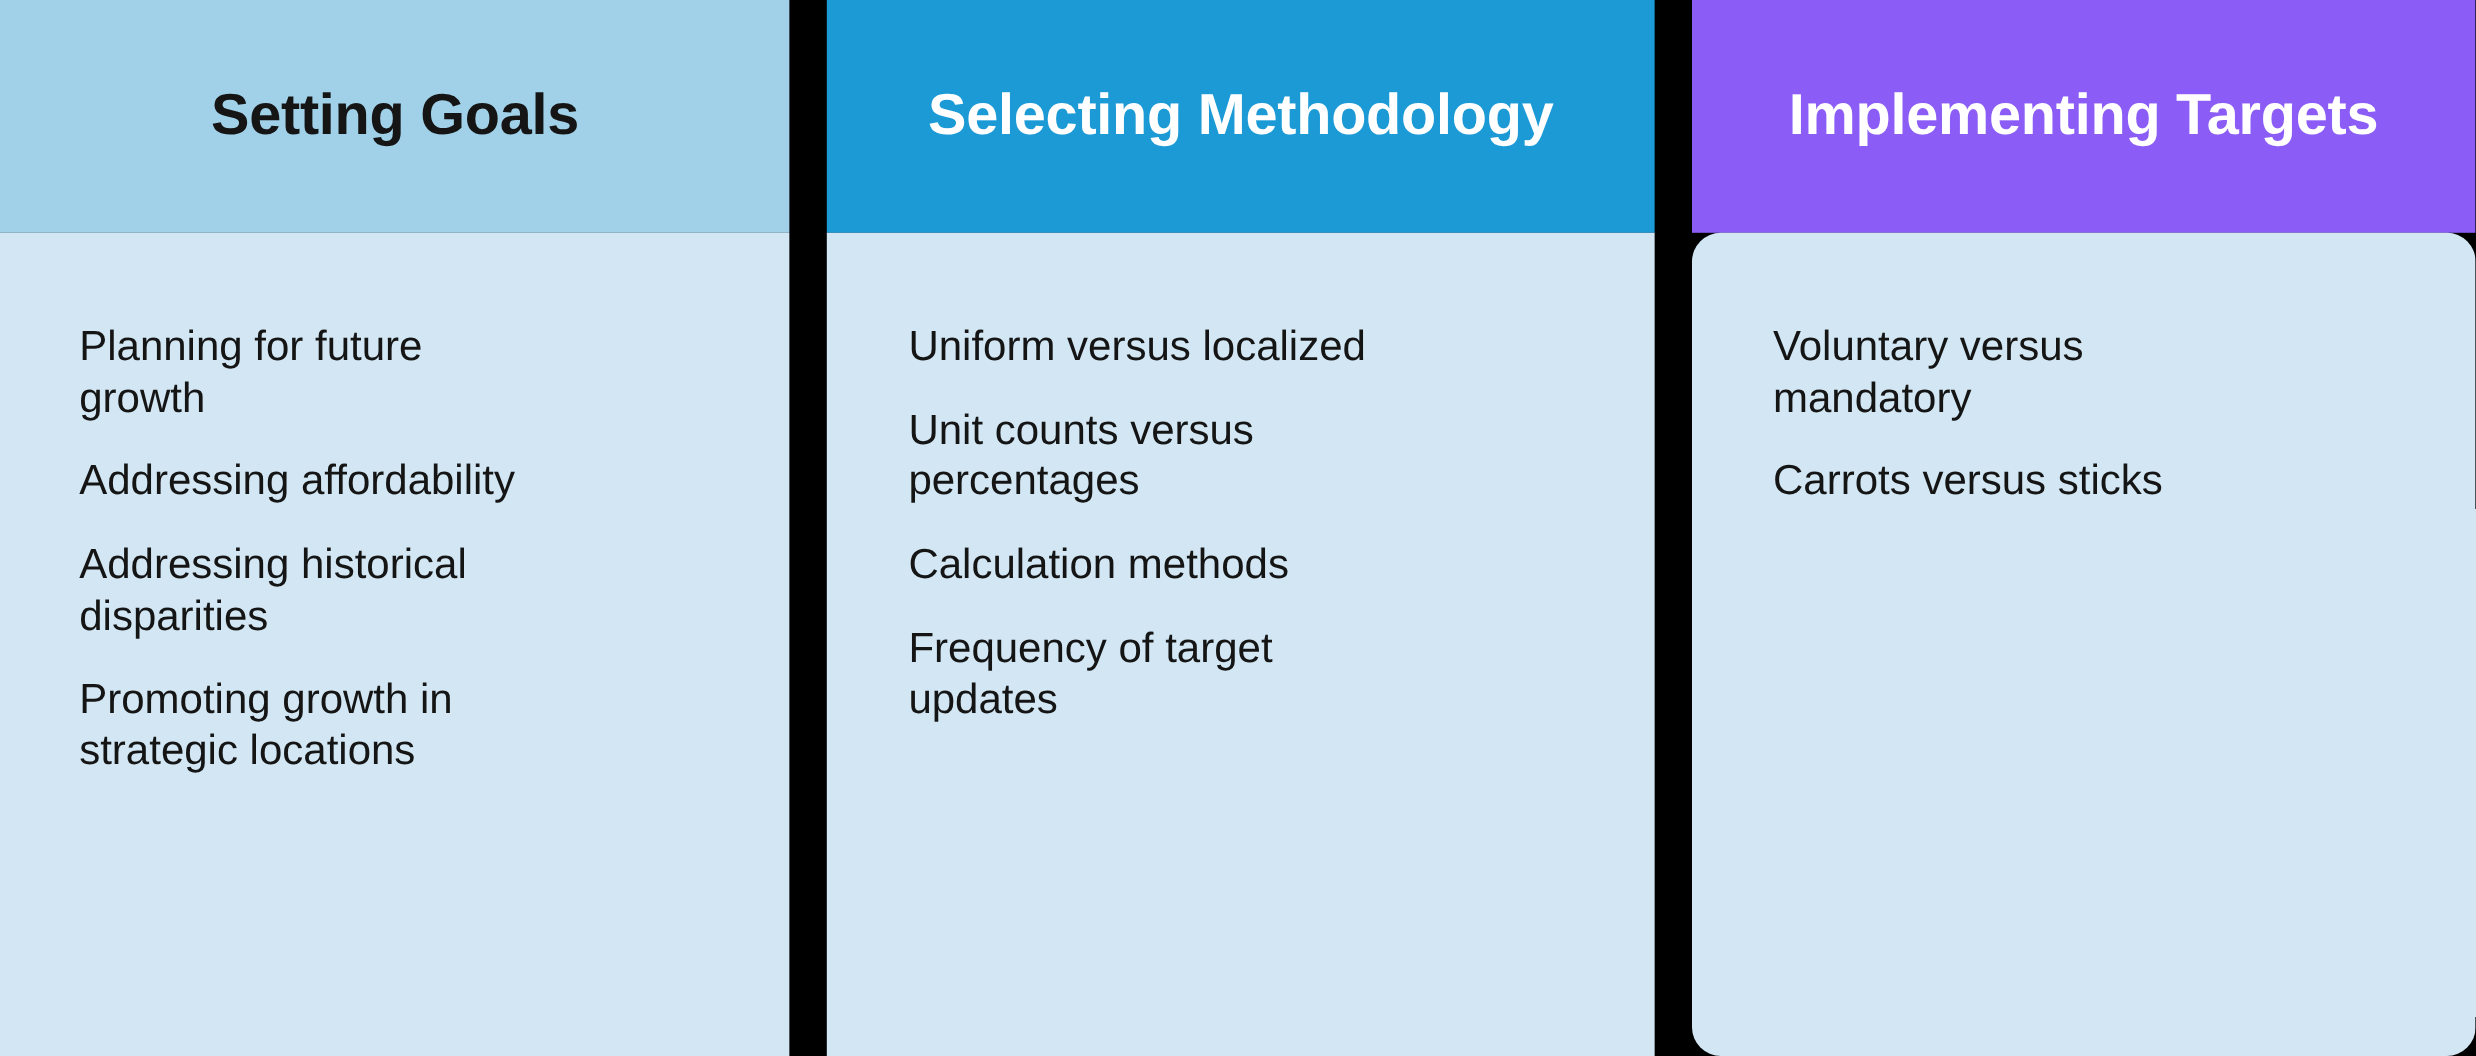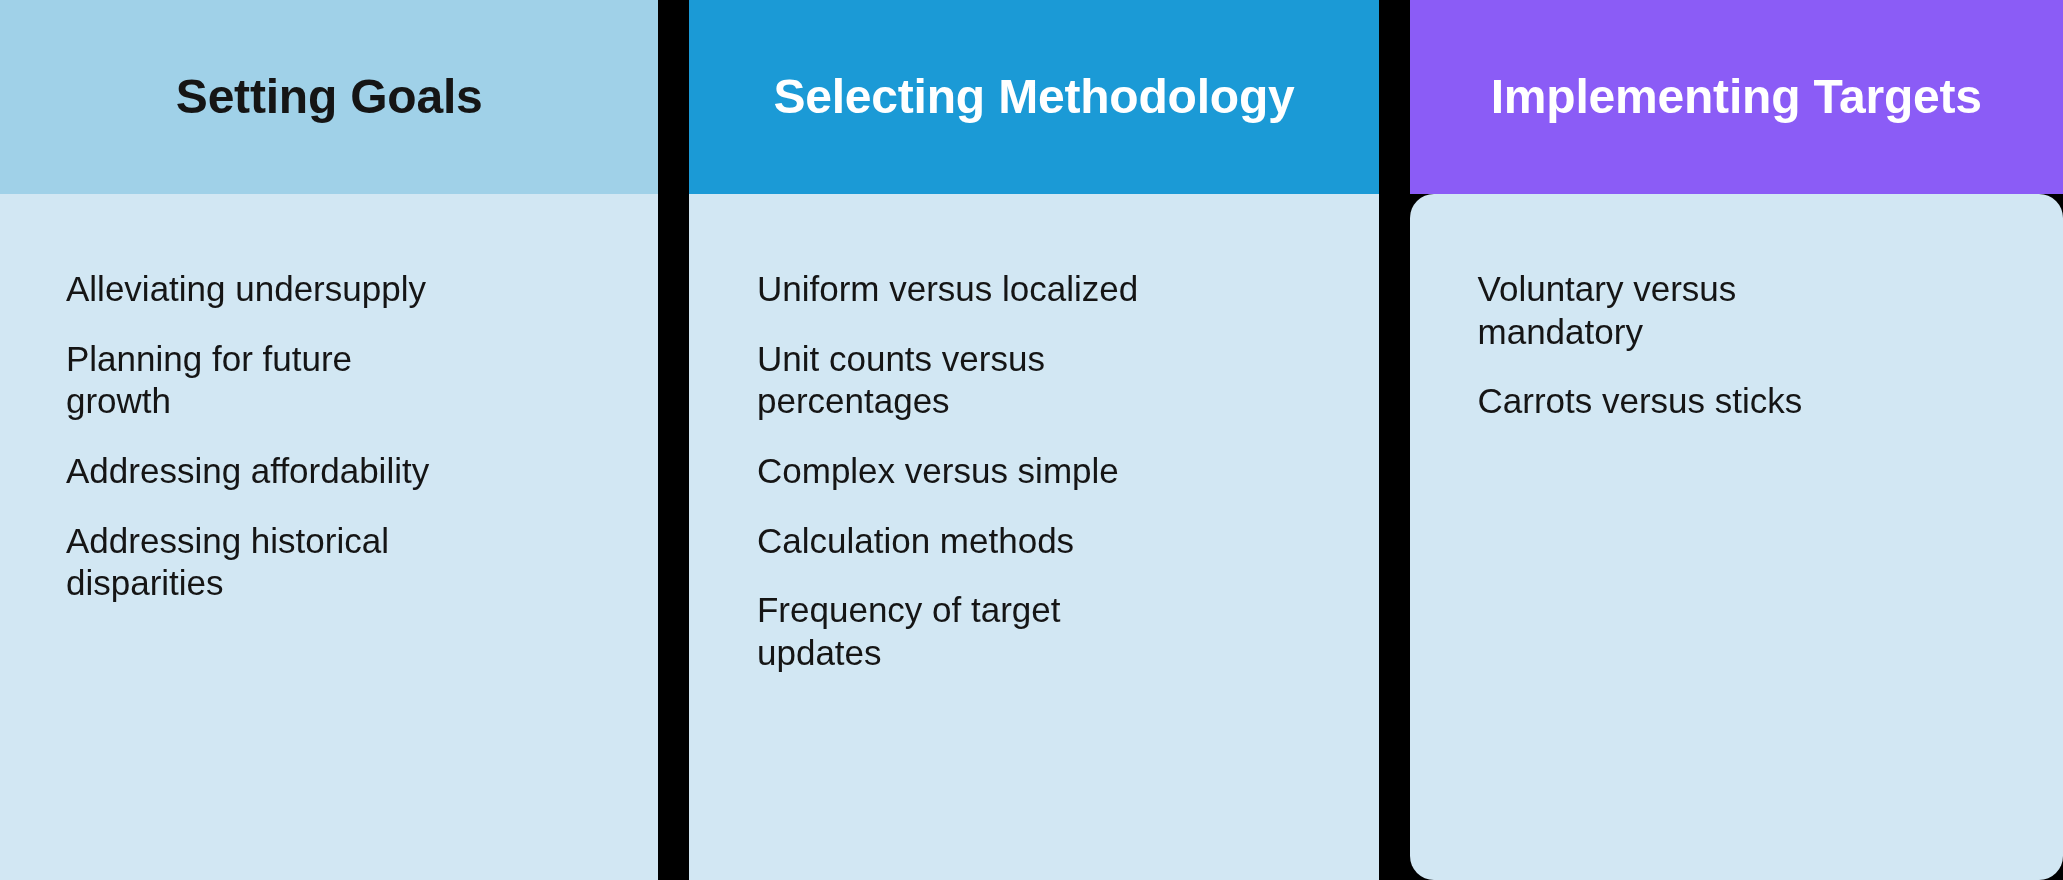--- a/index.html
+++ b/index.html
@@ -66,37 +66,36 @@
 </head>
 <body>
 
 <div class="board">
 
   <div class="column col-0">
     <div class="col-header" style="background:#a0d1e8;">
       <div class="col-header-text" style="color:#151515;">Setting Goals</div>
     </div>
     <div class="col-body">
-      <div class="item">Alleviating undersupply</div>
       <div class="item" style="max-width:330px;">Planning for future growth</div>
       <div class="item">Addressing affordability</div>
       <div class="item" style="max-width:440px;">Addressing historical disparities</div>
+      <div class="item" style="max-width:420px;">Promoting growth in strategic locations</div>
     </div>
   </div>
 
   <div class="gap"></div>
 
   <div class="column col-1">
     <div class="col-header" style="background:#1b9ad6;">
       <div class="col-header-text" style="color:#ffffff;">Selecting Methodology</div>
     </div>
     <div class="col-body">
       <div class="item">Uniform versus localized</div>
       <div class="item" style="max-width:400px;">Unit counts versus percentages</div>
-      <div class="item">Complex versus simple</div>
       <div class="item">Calculation methods</div>
       <div class="item" style="max-width:420px;">Frequency of target updates</div>
     </div>
   </div>
 
   <div class="gap"></div>
 
   <div class="column col-2">
     <div class="col-header" style="background:#8b5cf6;">
       <div class="col-header-text" style="color:#ffffff;">Implementing Targets</div>

